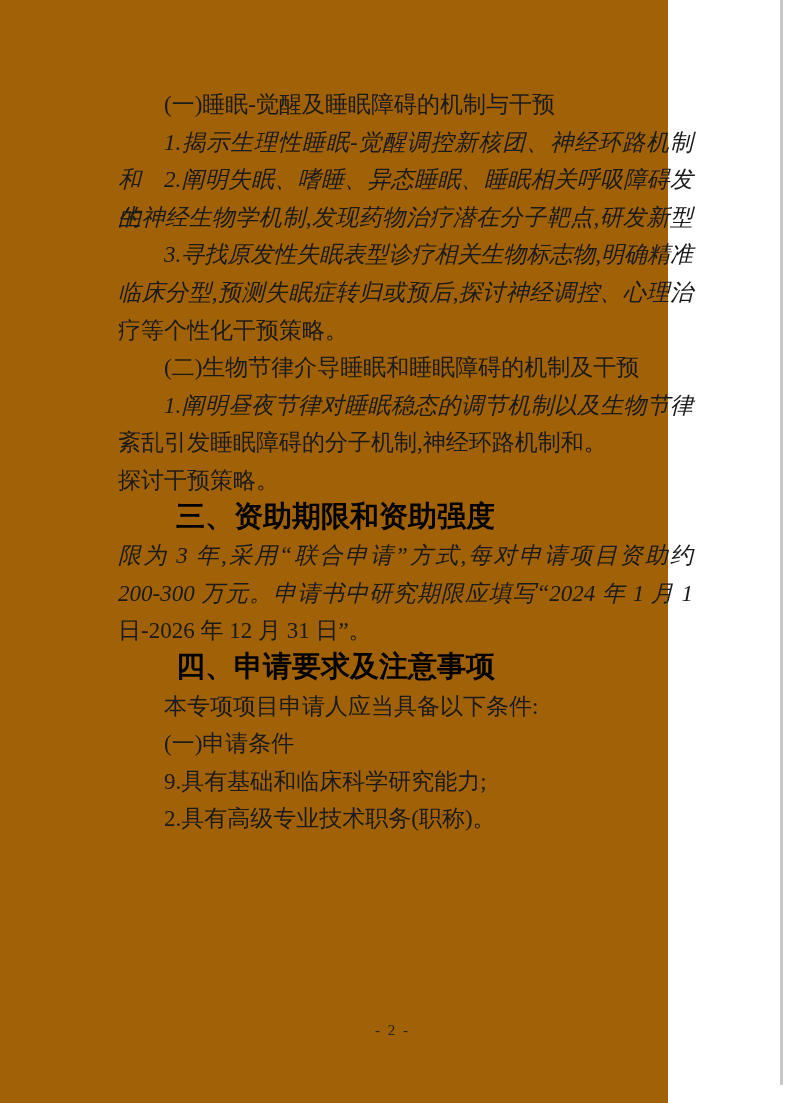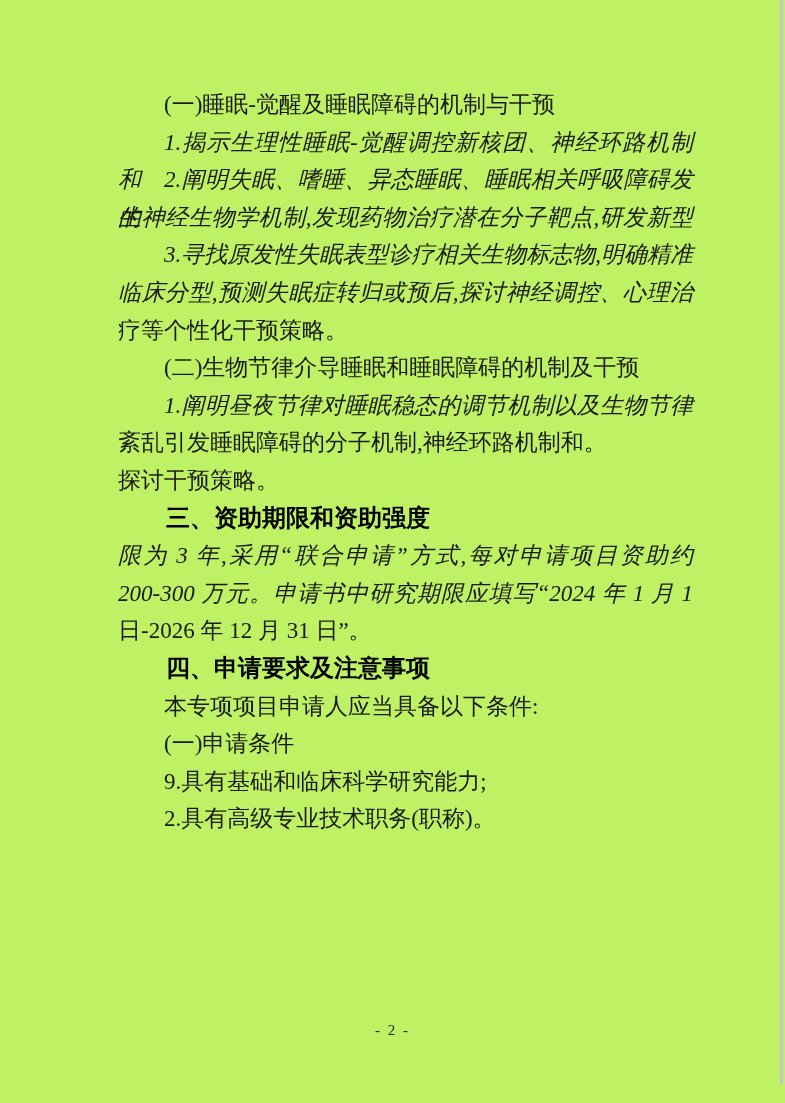--- a/index.html
+++ b/index.html
@@ -9,23 +9,23 @@
   }
   body {
     width: 785px;
     height: 1103px;
     overflow: hidden;
     position: relative;
     font-family: "Liberation Serif", "DejaVu Serif", serif;
   }
   .page {
     position: relative;
-    width: 785px;
+    width: 668px;
     height: 1103px;
-    background: #bef264;
+    background: #a16207;
   }
   .edge-right {
     position: absolute;
     left: 780px;
     top: 0;
     width: 3px;
     height: 1085px;
     background: #c8c8c8;
   }
   .content {
@@ -44,24 +44,24 @@
   .indent {
     text-indent: 2em;
   }
   .fill {
     text-align: justify;
     text-align-last: justify;
     text-justify: inter-character;
     font-style: italic;
   }
   .hb {
-    font-family: Liberation Serif, serif;
+    font-family: Liberation Mono, monospace;
     font-weight: 700;
     color: #000000;
-    font-size: 24px;
+    font-size: 29px;
   }
   .page-number {
     position: absolute;
     left: 0;
     top: 1020px;
     width: 785px;
     text-align: center;
     font-size: 15px;
     color: #222222;
     letter-spacing: 2px;

